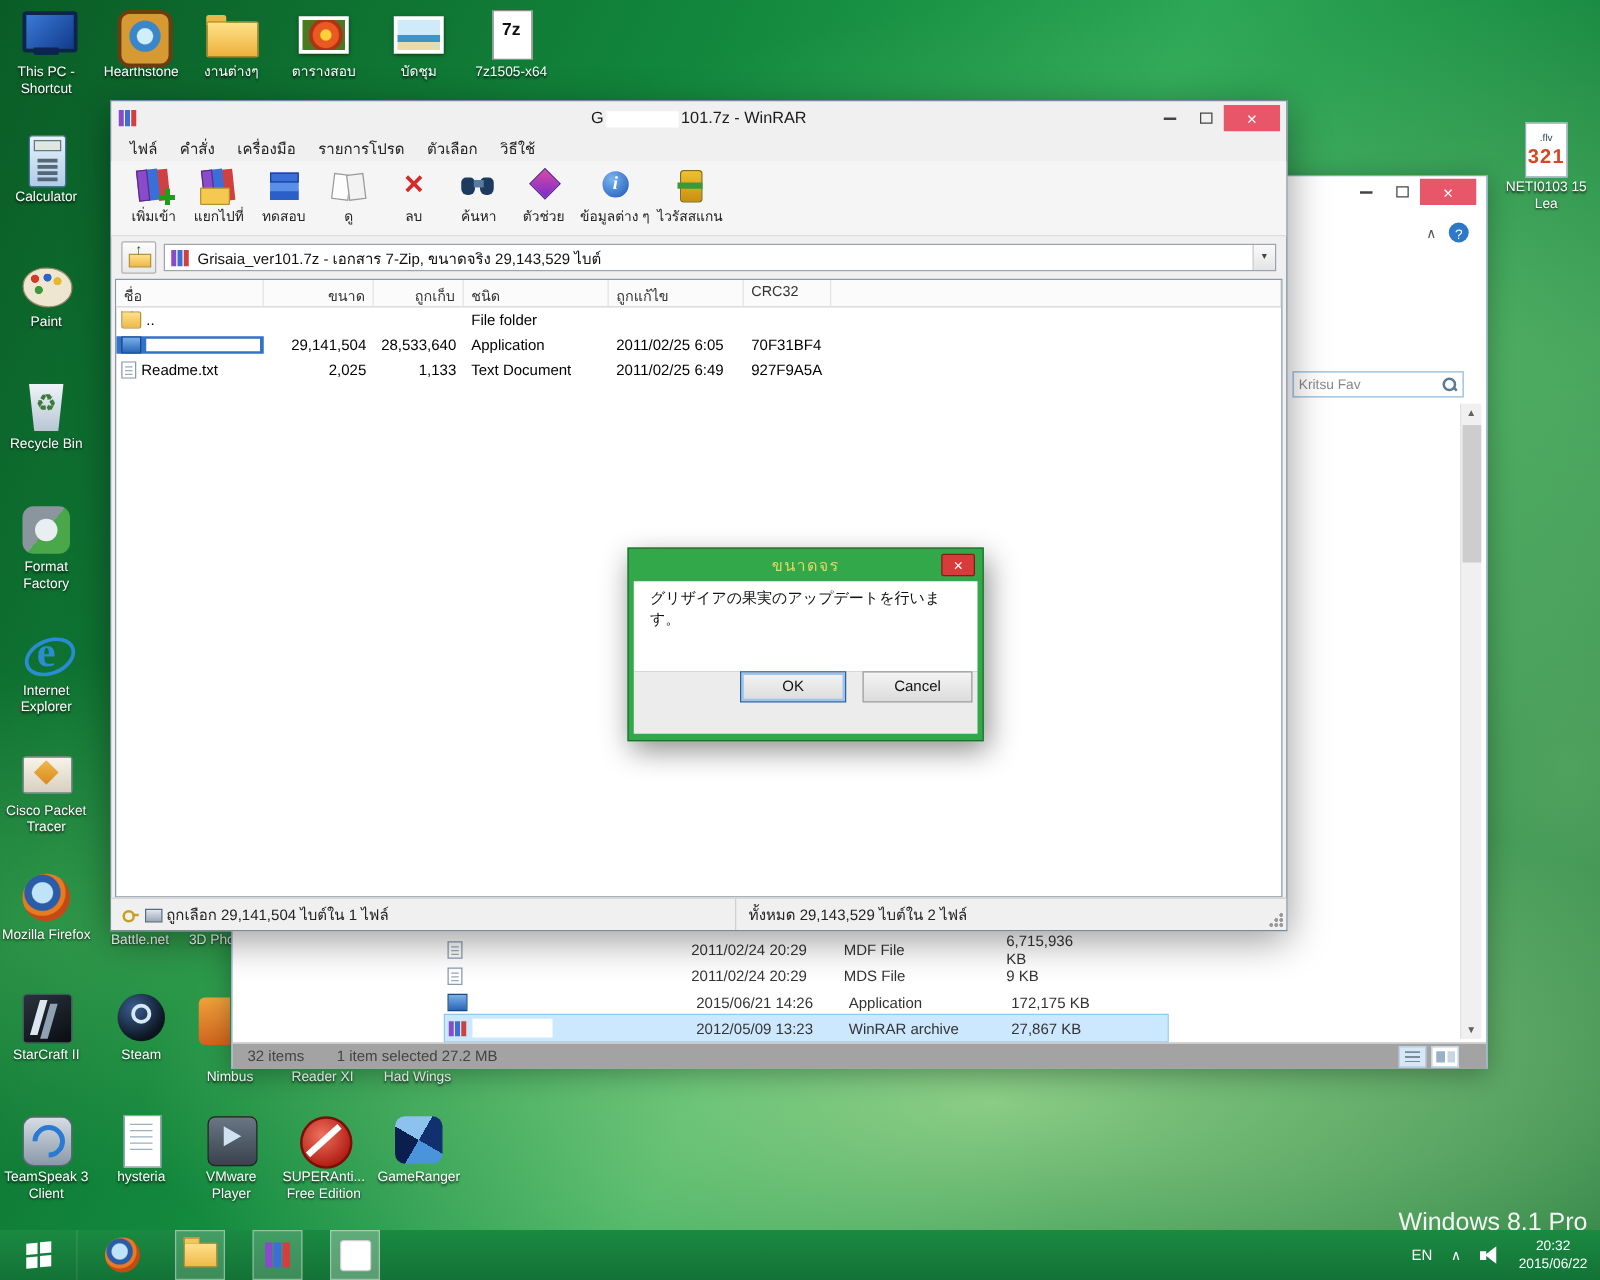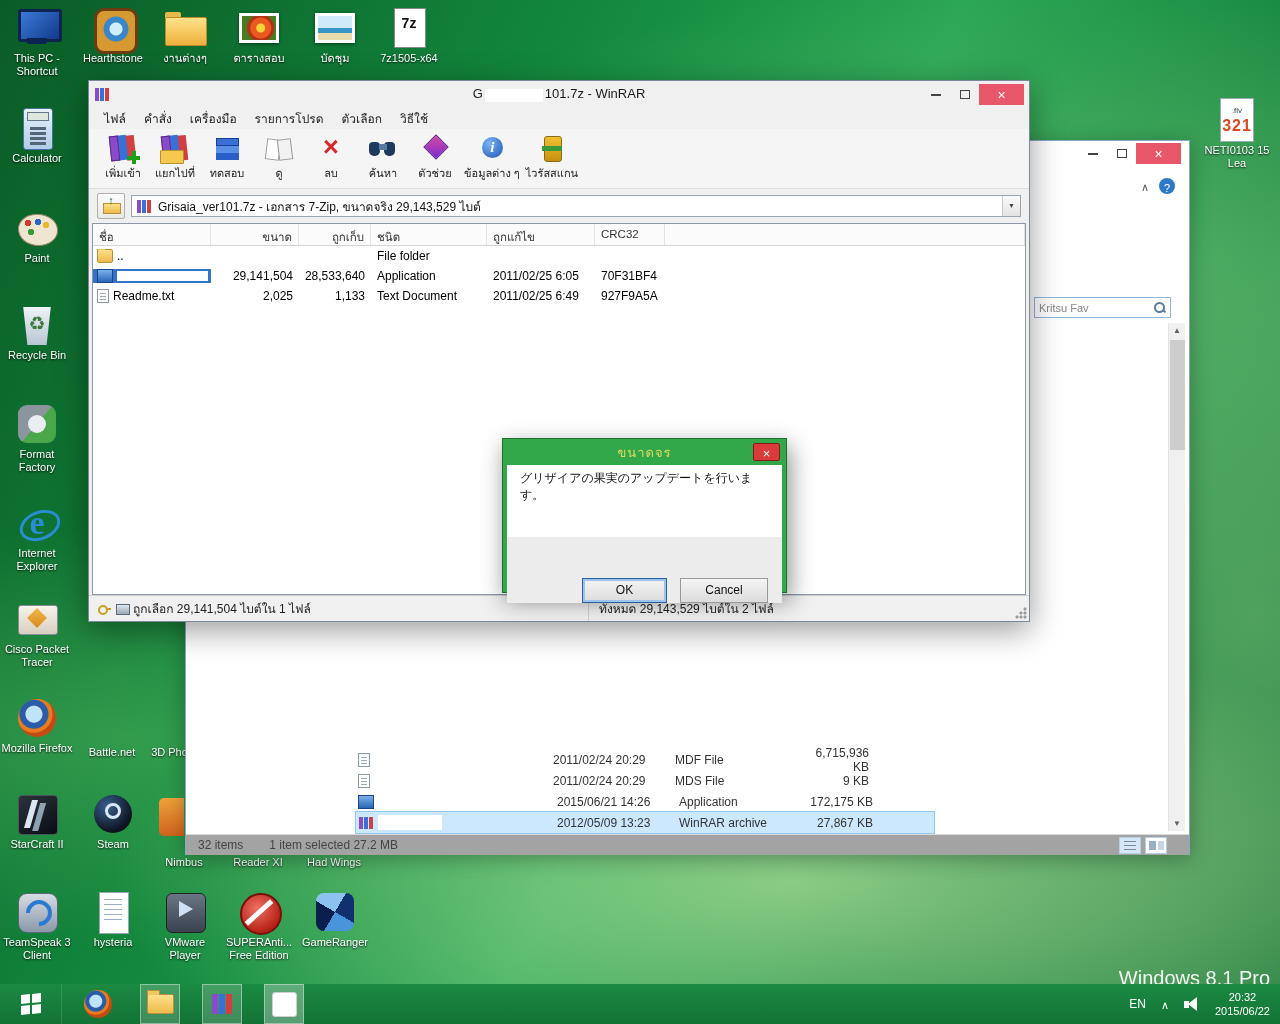--- a/index.html
+++ b/index.html
@@ -87,37 +87,37 @@
 .sb-up::before{content:"▲"}
 .sb-down::before{content:"▼"}
 .sb-thumb{position:absolute;left:1px;top:17px;width:15px;height:110px;background:#cdcdcd}
 .sb-down{position:absolute;bottom:0;left:0;right:0}
 .ex-rows{position:absolute;left:0;top:608px;width:980px}
 .ex-row{display:flex;align-items:center;height:21px;margin-left:170px;width:578px;padding-left:2px;font-size:12px;color:#333}
 .ex-row.sel{background:#cce8ff;outline:1px solid #90c8f0}
 .ex-censor{width:64px;height:15px}
 .ex-date{margin-left:115px;width:122px}
 .ex-type{width:130px}
-.ex-size{width:64px;text-align:right}
+.ex-size{width:64px;}
 .ex-status{position:absolute;left:0;right:0;top:693px;height:21px;border-top:1px solid #d9d9d9;display:flex;align-items:center;gap:26px;padding-left:12px;font-size:12px;color:#444;background:#a3a3a3}
 .ex-viewbtns{position:absolute;right:22px;top:2px;display:flex;gap:4px}
 .vb{width:22px;height:17px;border:1px solid #b8cfe2;background:#fff}
 .vb-lines{background:repeating-linear-gradient(#7a8a9a 0 1px,transparent 1px 4px) center/12px 9px no-repeat,#d6e8f8}
 .vb-thumb{background:linear-gradient(#9ab0c4,#9ab0c4) 3px 3px/7px 9px no-repeat,linear-gradient(#c8d6e2,#c8d6e2) 12px 3px/6px 9px no-repeat,#fff}
 
 .fi{display:inline-block;width:16px;height:14px;position:relative;margin-right:4px;flex:none}
 .fi-folder{background:linear-gradient(#ffe08a,#edba4a);border:1px solid #b8923a;border-radius:1px 2px 2px 2px}
 .fi-folder::before{content:"";position:absolute;top:-4px;left:-1px;width:7px;height:3px;background:#f0c860;border:1px solid #b8923a;border-bottom:none}
 .fi-app{background:linear-gradient(#7ab0e8,#2a66b8);border:1px solid #1a4688}
 .fi-doc{width:12px;background:#fff;border:1px solid #8a9ab0}
 .fi-doc::before{content:"";position:absolute;left:2px;top:3px;width:6px;height:1px;background:#9ab;box-shadow:0 3px 0 #9ab,0 6px 0 #9ab}
 .fi-books{width:16px}
 .fi-books::before{content:"";position:absolute;left:1px;top:1px;width:4px;height:12px;background:#8a4bc8;box-shadow:5px 0 0 #3a6fd8,10px 0 0 #d04040}
 
-.winrar{position:absolute;left:88px;top:80px;width:942px;height:542px;background:#f0f0f0;border:1px solid #7a8a9a;z-index:3;box-shadow:0 8px 30px rgba(0,0,0,.4)}
+.winrar{position:absolute;left:88px;top:80px;width:942px;height:665px;background:#f0f0f0;border:1px solid #7a8a9a;z-index:3;box-shadow:0 8px 30px rgba(0,0,0,.4)}
 .wr-title{position:relative;height:26px;display:flex;align-items:center;padding-left:5px}
 .books-sm{position:relative;width:17px;height:15px;display:inline-block}
 .books-sm::before{content:"";position:absolute;left:1px;top:1px;width:4px;height:13px;background:#8a4bc8;box-shadow:5px 0 0 #3a6fd8,10px 0 0 #d04040}
 .wr-title-text{position:absolute;left:0;right:0;text-align:center;font-size:13px;color:#1a1a1a}
 .censor-title{display:inline-block;width:58px;height:13px;vertical-align:middle;margin:0 2px}
 .wr-caps{position:absolute;right:5px;top:3px;display:flex}
 .wr-menu{height:22px;display:flex;align-items:center;padding-left:6px;font-size:12px;color:#222}
 .wr-menu span{padding:2px 9px;cursor:default}
 .wr-toolbar{height:60px;display:flex;align-items:flex-start;padding:3px 0 0 8px;background:#f5f5f5;border-bottom:1px solid #ddd}
 .tbi{min-width:52px;text-align:center;padding:1px 3px}
@@ -167,21 +167,21 @@
  radial-gradient(circle at 11px 11px,#999 1.3px,transparent 1.8px),
  radial-gradient(circle at 7px 11px,#999 1.3px,transparent 1.8px),
  radial-gradient(circle at 3px 11px,#999 1.3px,transparent 1.8px)}
 
 .jdlg{position:absolute;left:502px;top:438px;width:285px;height:155px;background:#32a84a;border:1px solid #1e6e2e;z-index:5;box-shadow:3px 8px 22px rgba(0,0,0,.45);padding:0 4px 4px}
 .jdlg-title{position:relative;height:26px;display:flex;align-items:center;justify-content:center}
 .jdlg-title-text{font-size:13px;letter-spacing:1px;color:#e0d860}
 .jdlg-close{position:absolute;right:2px;top:4px;width:27px;height:18px;background:#d93a3a;border:1px solid #8a1a1a;border-radius:2px;text-align:center}
 .jdlg-close::before{content:"×";color:#fff;font-size:13px;line-height:16px}
 .jdlg-body{background:#fff;height:72px;padding:5px 13px;font-size:12px;color:#111;line-height:17px}
-.jdlg-footer{background:#ececec;height:66px;display:flex;align-items:flex-end;justify-content:flex-end;gap:13px;padding-right:14px}
+.jdlg-footer{background:#ececec;height:50px;display:flex;align-items:flex-start;justify-content:flex-end;gap:13px;padding-right:4px}
 .btn{width:88px;height:25px;background:linear-gradient(#f4f4f4,#dcdcdc);border:1px solid #9a9a9a;font-size:12px;color:#111;text-align:center;line-height:23px}
 .btn-default{width:85px;border:1px solid #2c5f9e;box-shadow:inset 0 0 0 2px #9cc4ec}
 
 .taskbar{position:absolute;left:0;right:0;bottom:0;height:40px;background:linear-gradient(#1a8a42,#137236);z-index:10;display:flex;align-items:center}
 .start{width:62px;height:40px;display:flex;align-items:center;justify-content:center;border-right:1px solid rgba(255,255,255,.12)}
 .winlogo{width:20px;height:20px;transform:skewY(-6deg);background:
  linear-gradient(#fff,#fff) 0 0/9px 9px no-repeat,
  linear-gradient(#fff,#fff) 11px 0/9px 9px no-repeat,
  linear-gradient(#fff,#fff) 0 11px/9px 9px no-repeat,
  linear-gradient(#fff,#fff) 11px 11px/9px 9px no-repeat}

